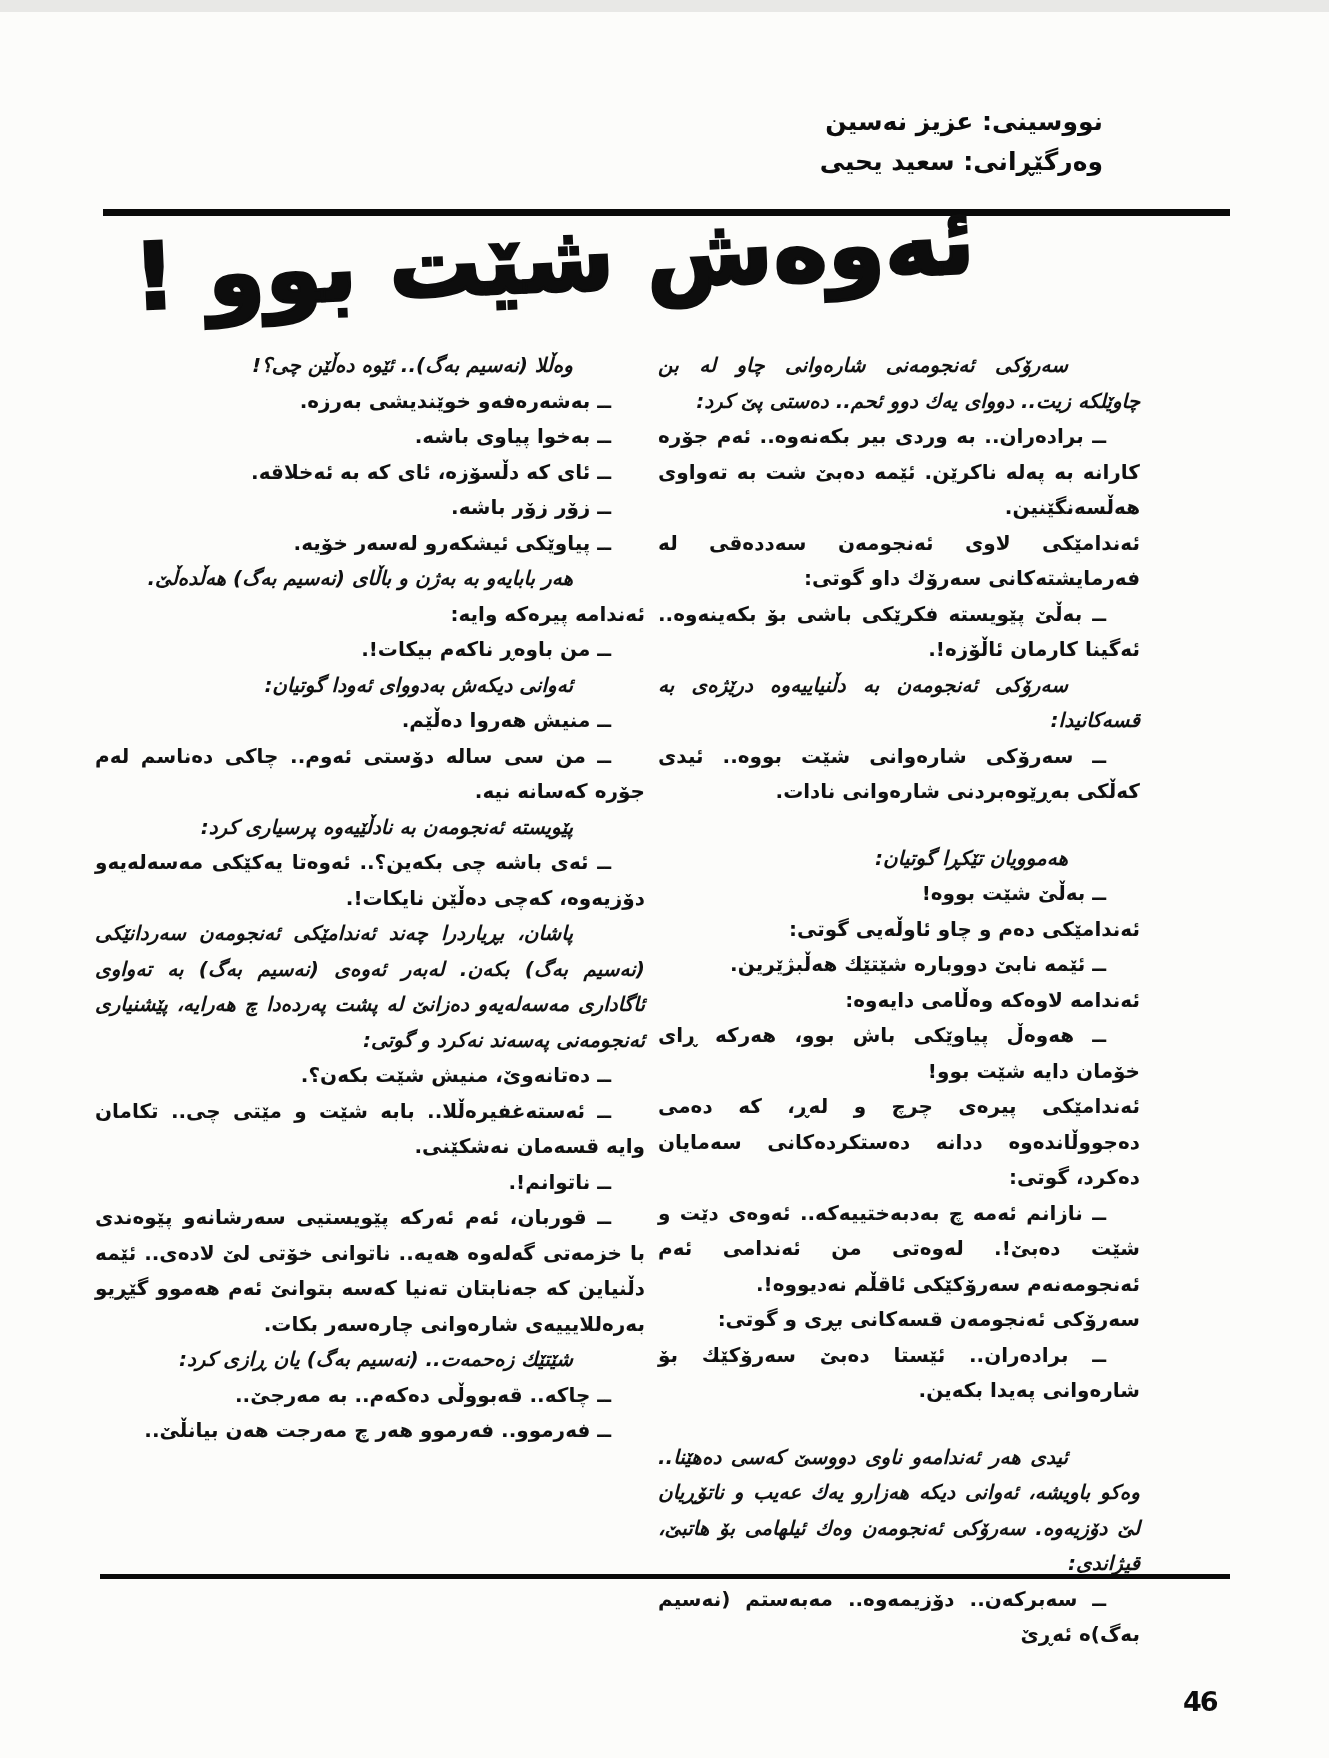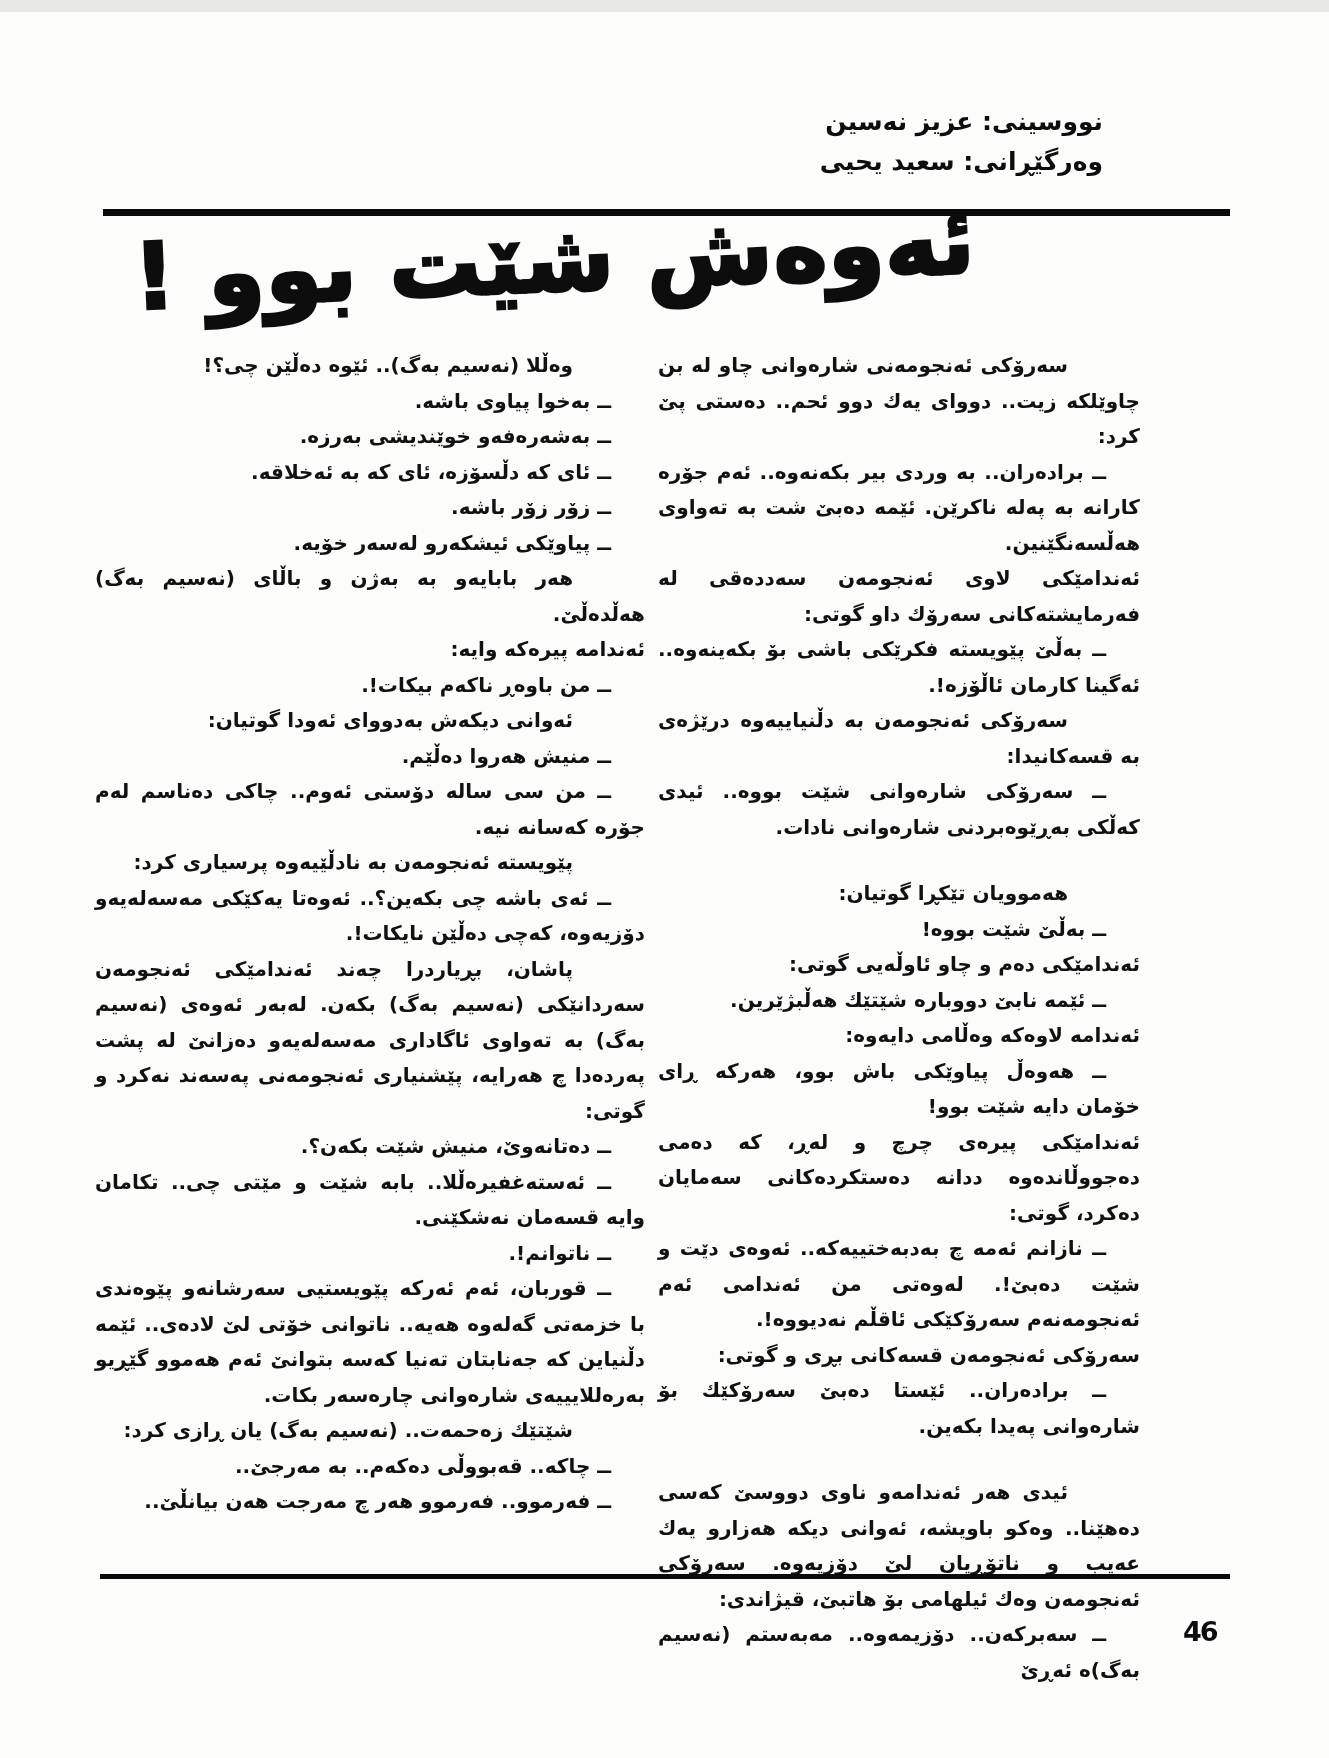--- a/index.html
+++ b/index.html
@@ -24,26 +24,26 @@
     -webkit-text-stroke:3px #0d0d0d;
   }
   .col {
     position:absolute; direction:rtl; text-align:justify;
     font-weight:bold; font-size:20px; line-height:35.5px;
     color:#111;
   }
   .col-right { top:336px; left:658px;  width:482px; }
   .col-left  { top:336px; left:95px;   width:550px; }
   .col p { margin:0; padding:0; }
-  .col p.indent   { text-indent:72px; }
+  .col p.indent   { text-indent:72px;font-style:italic; }
   .col p.dialogue { text-indent:34px; }
   .col p.flush    { text-indent:0; }
   .col p.gap      { margin-top:31px; }
   .page-number {
-    position:absolute; top:1604px; left:1183px;
+    position:absolute; top:1674px; left:1183px;
     font-weight:bold; font-size:27px; letter-spacing:-2px;
   }
 </style>
 </head>
 <body>
 
 <div class="page">
 
   <div class="header">
     <div>نووسینی: عزیز نەسین</div>
@@ -70,22 +70,22 @@
       <p class="flush">ئەندامێکی پیرەی چرچ و لەڕ، کە دەمی دەجووڵاندەوە ددانە دەستکردەکانی سەمایان دەکرد، گوتی:</p>
       <p class="dialogue">ــ نازانم ئەمە چ بەدبەختییەکە.. ئەوەی دێت و شێت دەبێ!. لەوەتی من ئەندامی ئەم ئەنجومەنەم سەرۆکێکی ئاقڵم نەدیووە!.</p>
       <p class="flush">سەرۆکی ئەنجومەن قسەکانی بڕی و گوتی:</p>
       <p class="dialogue">ــ برادەران.. ئێستا دەبێ سەرۆکێك بۆ شارەوانی پەیدا بکەین.</p>
       <p class="indent gap">ئیدی هەر ئەندامەو ناوی دووسێ کەسی دەهێنا.. وەکو باویشە، ئەوانی دیکە هەزارو یەك عەیب و ناتۆڕیان لێ دۆزیەوە. سەرۆکی ئەنجومەن وەك ئیلهامی بۆ هاتبێ، قیژاندی:</p>
       <p class="dialogue">ــ سەبرکەن.. دۆزیمەوە.. مەبەستم (نەسیم بەگ)ە ئەڕێ</p>
     </div>
 
   <div class="col col-left">
       <p class="indent">وەڵلا (نەسیم بەگ).. ئێوە دەڵێن چی؟!</p>
+      <p class="dialogue">ــ بەشەرەفەو خوێندیشی بەرزە.</p>
       <p class="dialogue">ــ بەخوا پیاوی باشە.</p>
-      <p class="dialogue">ــ بەشەرەفەو خوێندیشی بەرزە.</p>
       <p class="dialogue">ــ ئای کە دڵسۆزە، ئای کە بە ئەخلاقە.</p>
       <p class="dialogue">ــ زۆر زۆر باشە.</p>
       <p class="dialogue">ــ پیاوێکی ئیشکەرو لەسەر خۆیە.</p>
       <p class="indent">هەر بابایەو بە بەژن و باڵای (نەسیم بەگ) هەڵدەڵێ.</p>
       <p class="flush">ئەندامە پیرەکە وایە:</p>
       <p class="dialogue">ــ من باوەڕ ناکەم بیکات!.</p>
       <p class="indent">ئەوانی دیکەش بەدووای ئەودا گوتیان:</p>
       <p class="dialogue">ــ منیش هەروا دەڵێم.</p>
       <p class="dialogue">ــ من سی سالە دۆستی ئەوم.. چاکی دەناسم لەم جۆرە کەسانە نیە.</p>
       <p class="indent">پێویستە ئەنجومەن بە نادڵێیەوە پرسیاری کرد:</p>

